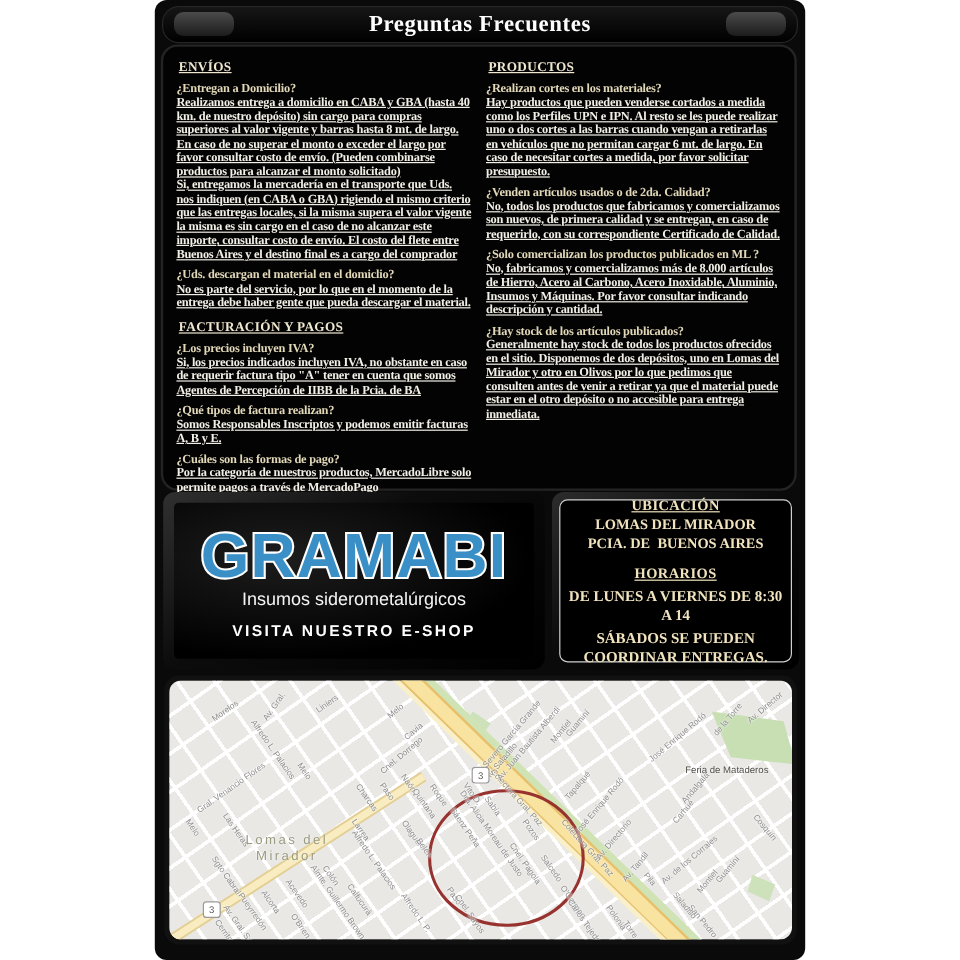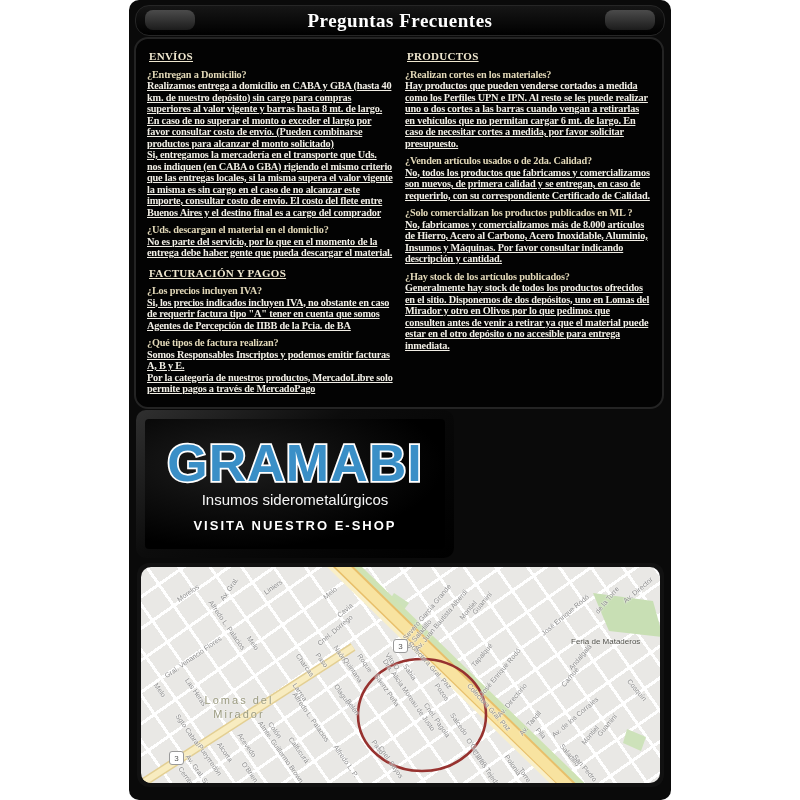--- a/index.html
+++ b/index.html
@@ -77,20 +77,21 @@
         <div class="faq-q">¿Entregan a Domicilio?</div>
         <div class="faq-a">Realizamos entrega a domicilio en CABA y GBA (hasta 40 km. de nuestro depósito) sin cargo para compras superiores  al valor vigente  y barras hasta 8 mt. de largo. En caso de no superar el monto o exceder el largo por favor consultar costo de envío. (Pueden combinarse productos para alcanzar el monto solicitado)</div>
         <div class="faq-a">Si, entregamos la mercadería en el transporte que Uds. nos indiquen (en CABA o GBA) rigiendo el mismo criterio que las entregas locales, si la misma supera el valor vigente la misma es sin cargo en el caso de no alcanzar este importe, consultar costo de envío. El costo del flete entre Buenos Aires y el destino final es a cargo del comprador</div>
         <div class="faq-q">¿Uds. descargan el material en el domiclio?</div>
         <div class="faq-a">No es parte del servicio, por lo que en el momento de la entrega debe haber gente que pueda descargar el material.</div>
         <div class="faq-section-title gap">FACTURACIÓN Y PAGOS</div>
         <div class="faq-q">¿Los precios incluyen IVA?</div>
         <div class="faq-a">Si, los precios indicados incluyen IVA, no obstante en caso de requerir factura tipo "A" tener en cuenta que somos Agentes de Percepción de IIBB de la Pcia. de BA</div>
         <div class="faq-q">¿Qué tipos de factura realizan?</div>
         <div class="faq-a">Somos Responsables Inscriptos y podemos emitir facturas A, B y E.</div>
+        <div class="faq-q">¿Cuáles son las formas de pago?</div>
         <div class="faq-a">Por la categoría de nuestros productos, MercadoLibre solo permite pagos a través de MercadoPago</div>
       </div>
     <div class="faq-col" id="faq-right">
         <div class="faq-section-title">PRODUCTOS</div>
         <div class="faq-q">¿Realizan cortes en los materiales?</div>
         <div class="faq-a">Hay productos que pueden venderse cortados a medida como los Perfiles UPN e IPN. Al resto se les puede realizar uno o dos cortes a las barras cuando vengan a retirarlas en vehículos que no permitan cargar 6 mt. de largo. En caso de necesitar cortes a medida, por favor solicitar presupuesto.</div>
         <div class="faq-q">¿Venden artículos usados o de 2da. Calidad?</div>
         <div class="faq-a">No, todos los productos que fabricamos y comercializamos son nuevos, de primera calidad y se entregan, en caso de requerirlo, con su correspondiente Certificado de Calidad.</div>
         <div class="faq-q">¿Solo comercializan los productos publicados en ML ?</div>
         <div class="faq-a">No, fabricamos y comercializamos más de 8.000 artículos de Hierro, Acero al Carbono, Acero Inoxidable, Aluminio, Insumos y Máquinas. Por favor consultar indicando descripción y cantidad.</div>
@@ -102,20 +103,28 @@
   <div class="brand-box">
     <div class="brand-inner">
       <svg class="brand-logo-svg" width="290" height="58" viewBox="0 0 290 58">
         <text x="145" y="46" text-anchor="middle" font-family="Liberation Sans, sans-serif" font-size="52" font-weight="bold" letter-spacing="1" fill="#3a8fc7" stroke="#ffffff" stroke-width="3.5" paint-order="stroke">GRAMABI</text>
       </svg>
       <div class="brand-tagline">Insumos siderometalúrgicos</div>
       <div class="brand-cta">VISITA NUESTRO E-SHOP</div>
     </div>
   </div>
 
+  <div class="info-frame">
+    <div class="info-box">
+      <div class="info-title">UBICACIÓN</div>
+      <div id="location-lines"><div class="info-line">LOMAS DEL MIRADOR</div><div class="info-line">PCIA. DE  BUENOS AIRES</div></div>
+      <div class="info-title second">HORARIOS</div>
+      <div id="hours-lines"><div class="info-line hours">DE LUNES A VIERNES DE 8:30 A 14</div><div class="info-line hours">SÁBADOS SE PUEDEN COORDINAR ENTREGAS.</div></div>
+    </div>
+  </div>
 
   <div class="map-frame">
     <div class="map-canvas">
       <svg class="map-svg" width="519" height="216" viewBox="0 0 519 216">
 
         <polygon points="452,26 512,34 522,70 468,64" fill="#c8dfb4"></polygon>
         <polygon points="253,26 268,36 262,44 248,34" fill="#cde2ba"></polygon>
         <polygon points="486,162 505,170 500,184 482,176" fill="#cde2ba"></polygon>
 
         <line x1="212" y1="80" x2="0" y2="217" stroke="#e3cf93" stroke-width="9"></line>

